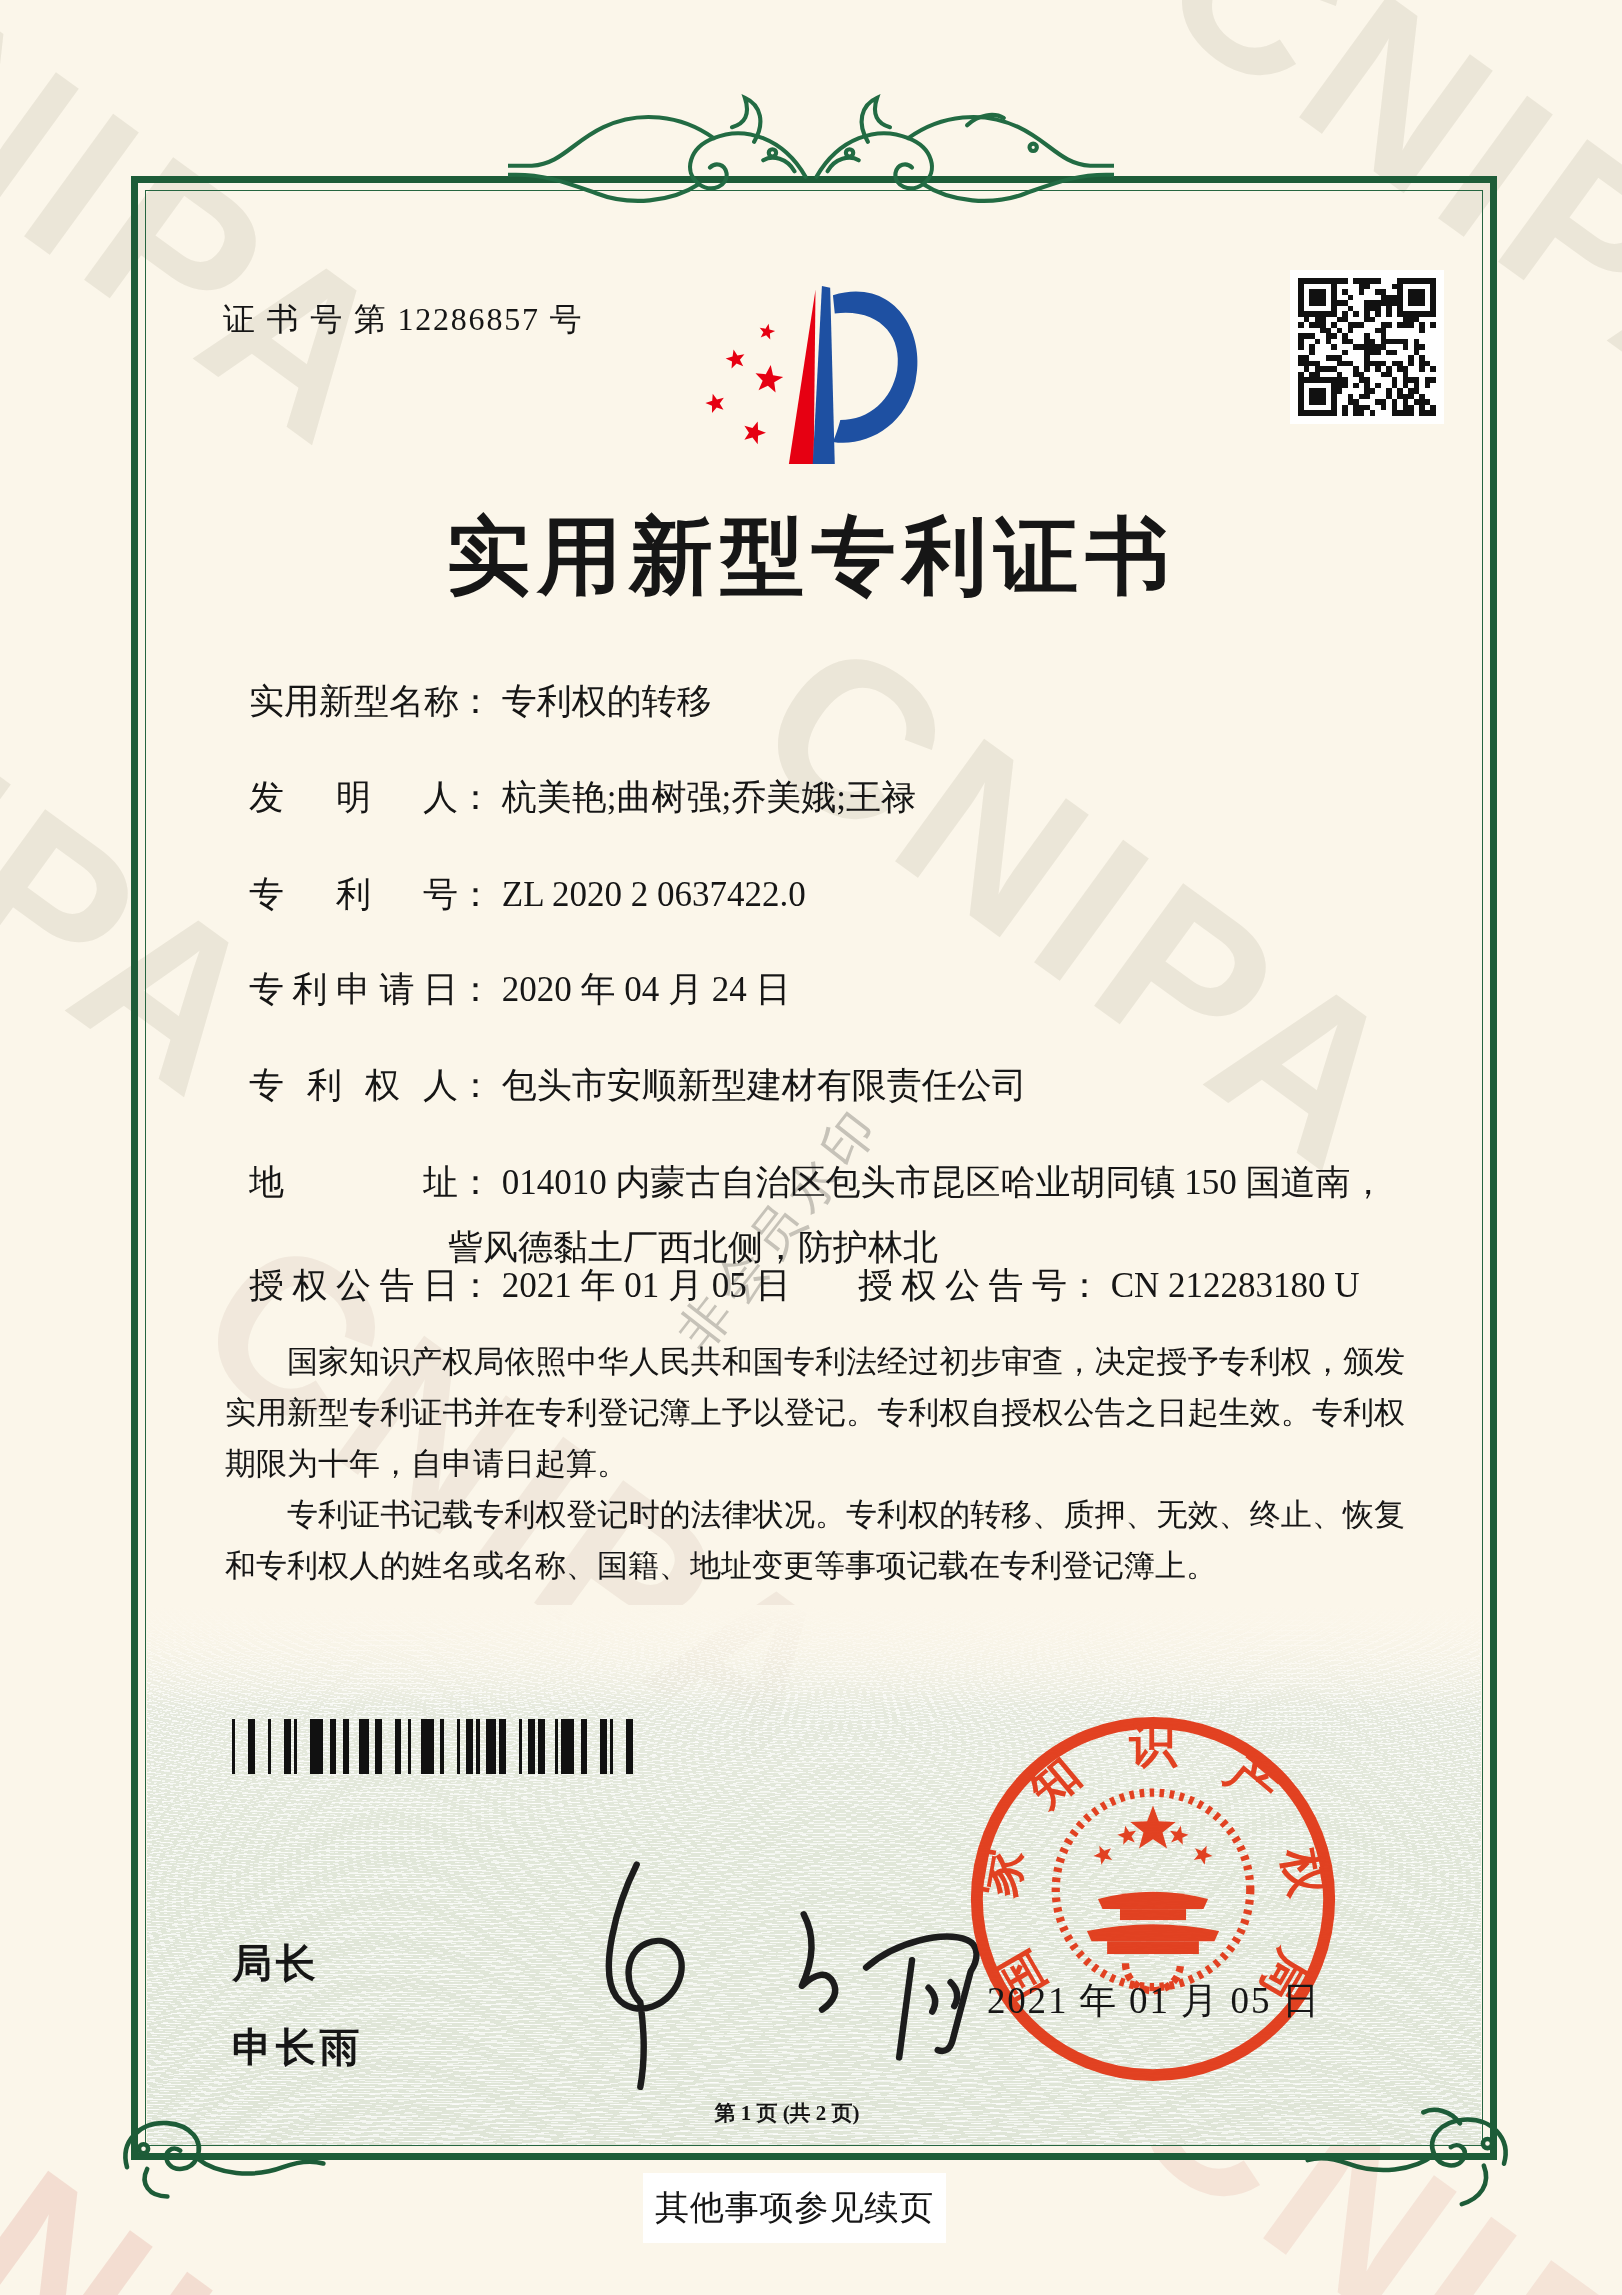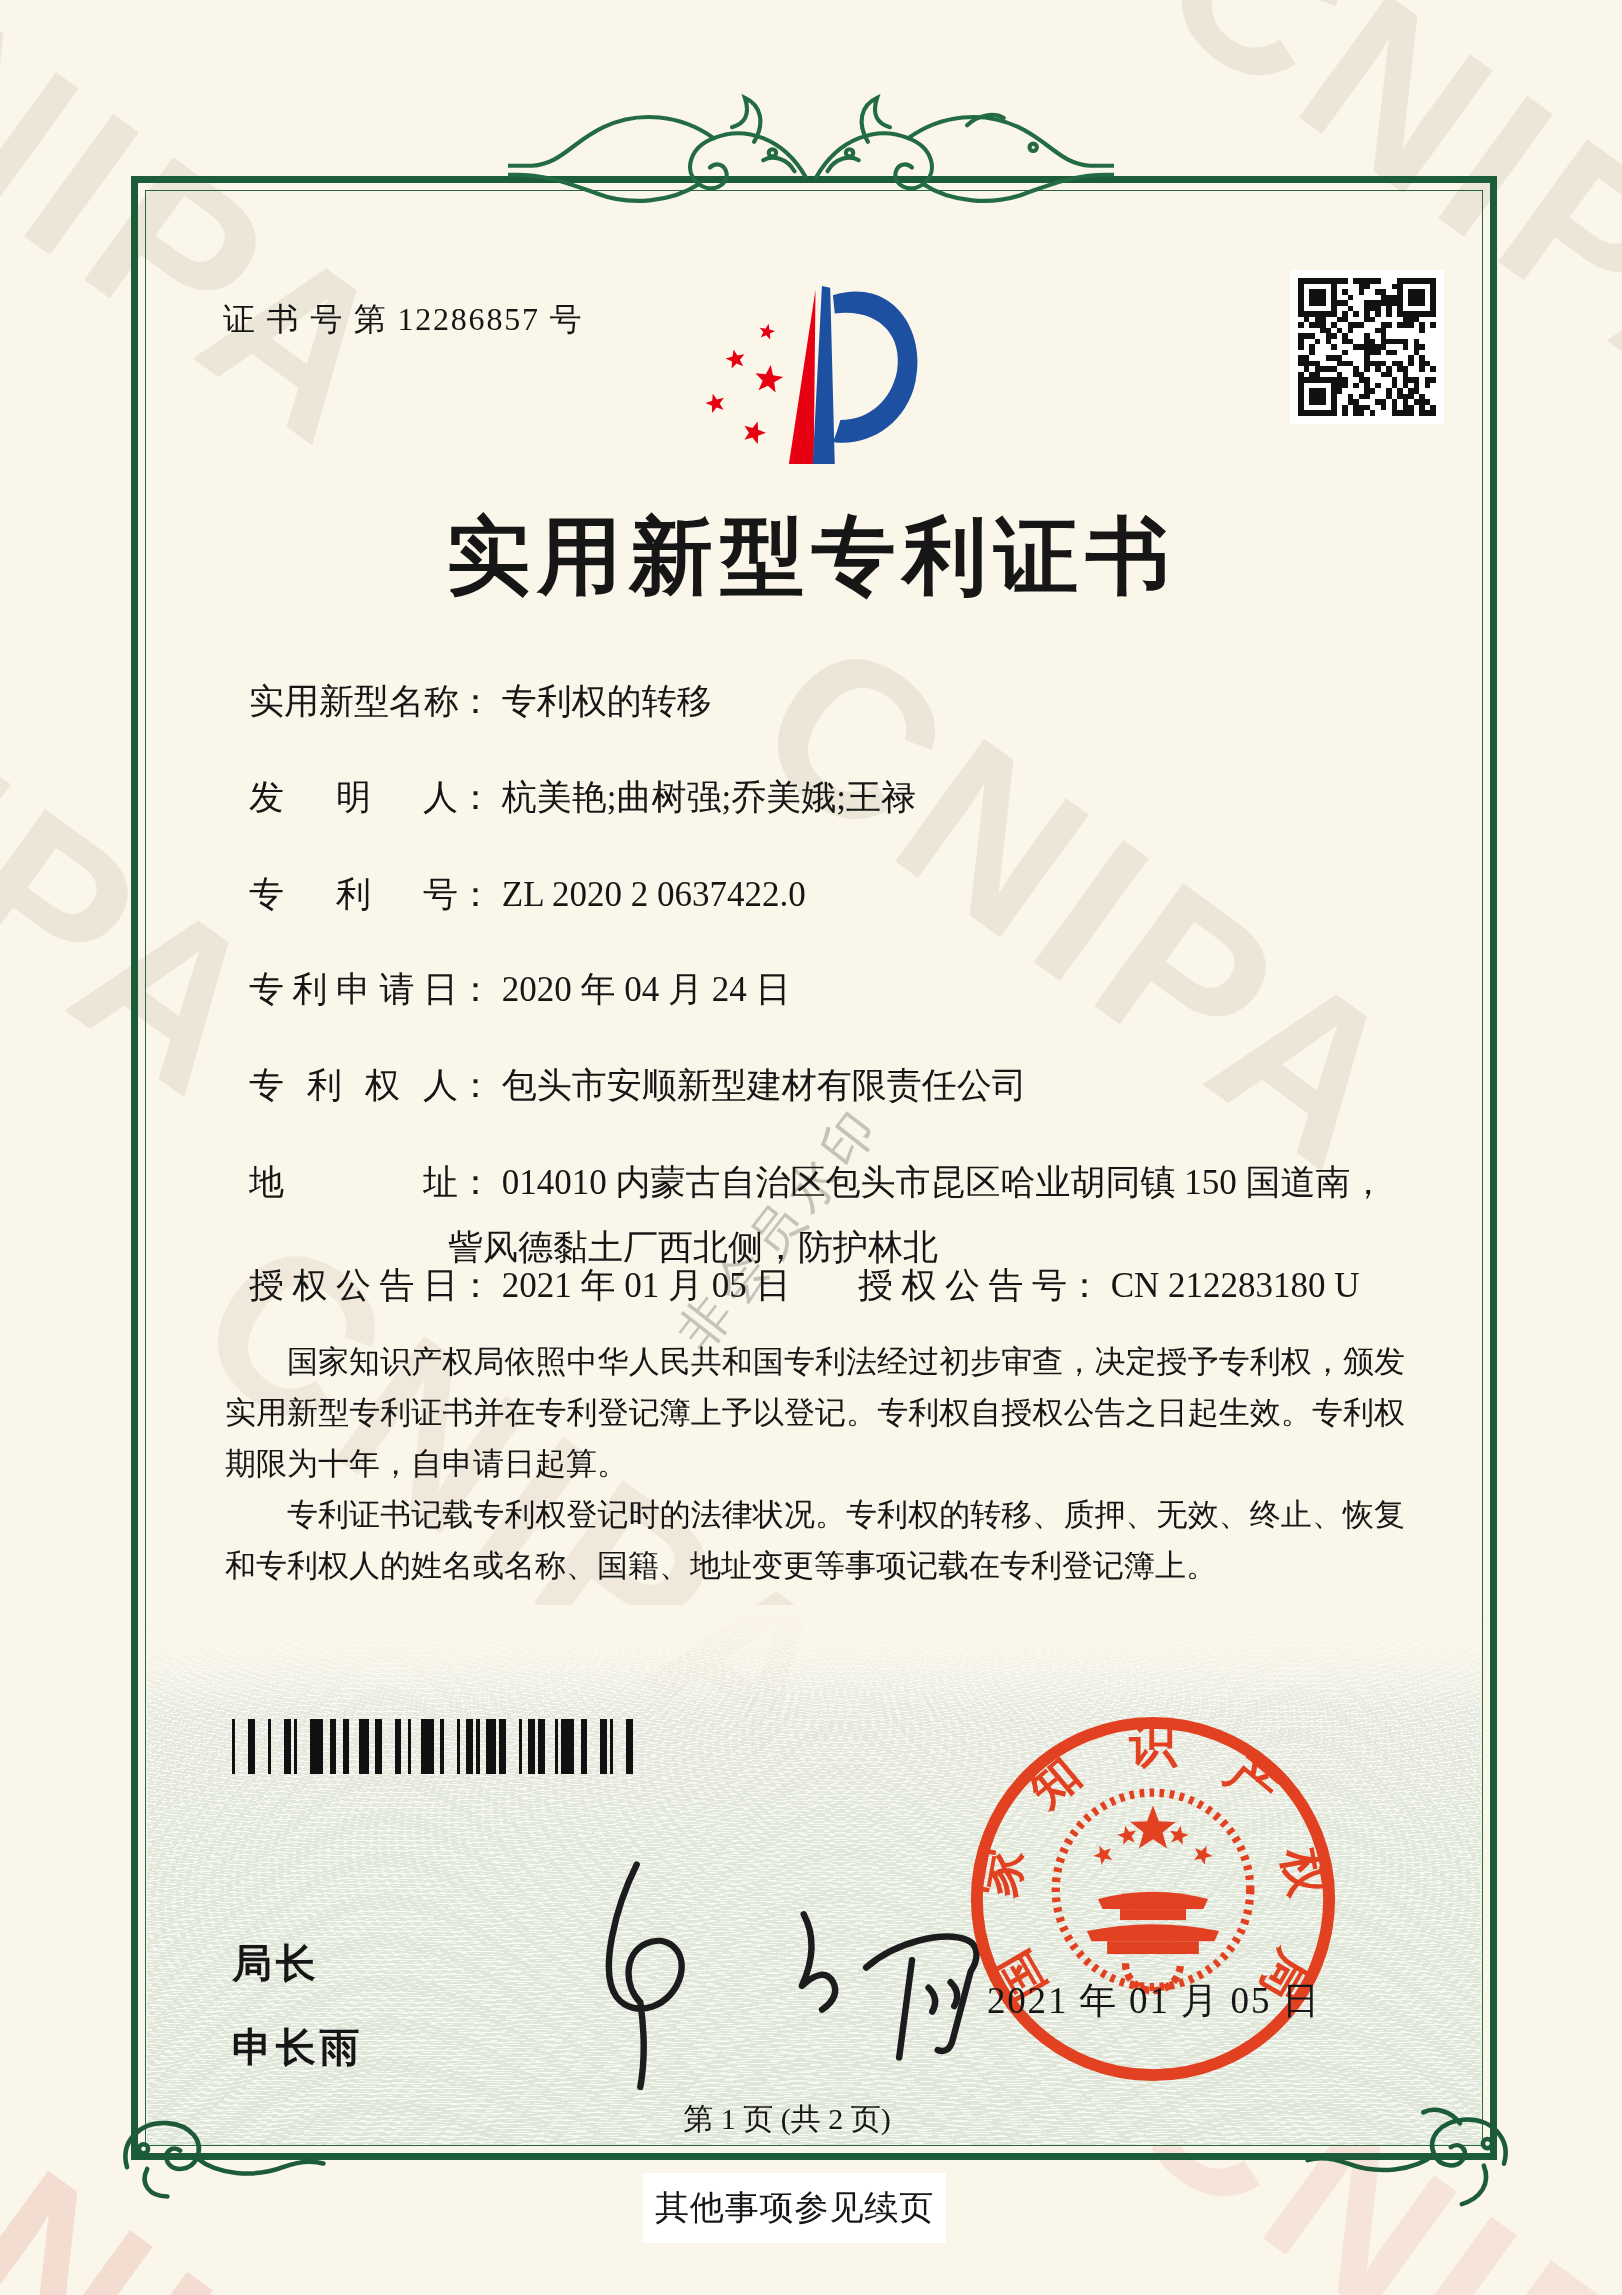--- a/index.html
+++ b/index.html
@@ -47,21 +47,21 @@
   .row{position:absolute;left:225px;font-size:35px;white-space:nowrap;z-index:2;}
   .flabel{display:inline-block;width:209px;text-align:justify;text-align-last:justify;margin-left:24px;}
   .fcolon{display:inline-block;}
   .fvalue{display:inline-block;}
   .body-text{left:225px;top:1336px;width:1180px;font-size:31px;line-height:51px;
     text-align:justify;z-index:2;}
   .body-text p{margin:0;text-indent:62px;}
   .officer{font-family:"Liberation Sans","DejaVu Sans",sans-serif;font-weight:600;
     font-size:40px;z-index:2;letter-spacing:3.7px;}
   .seal-date{left:987px;top:1976px;font-size:37px;letter-spacing:1.8px;z-index:6;}
-  .footer-page{left:0;top:2099px;width:1574px;text-align:center;font-size:30px;z-index:2;}
+  .footer-page{left:0;top:2099px;width:1574px;text-align:center;font-size:21px;z-index:2;font-weight:bold;}
   .cont-box{left:643px;top:2173px;width:303px;height:70px;background:#ffffff;z-index:2;
     display:flex;align-items:center;justify-content:center;font-size:34px;letter-spacing:0.9px;}
   
   .logo{left:695px;top:275px;z-index:2;}
   .qr-box{left:1290px;top:270px;width:154px;height:154px;background:#fff;z-index:2;
     display:flex;align-items:center;justify-content:center;}
   .barcode{left:232px;top:1719px;width:401px;height:55px;z-index:2;font-size:0;}
   .barcode i{display:inline-block;height:55px;background:#111;vertical-align:top;}
   .barcode s{display:inline-block;height:55px;vertical-align:top;}
   .ornament-top{left:508px;top:81px;z-index:4;}

